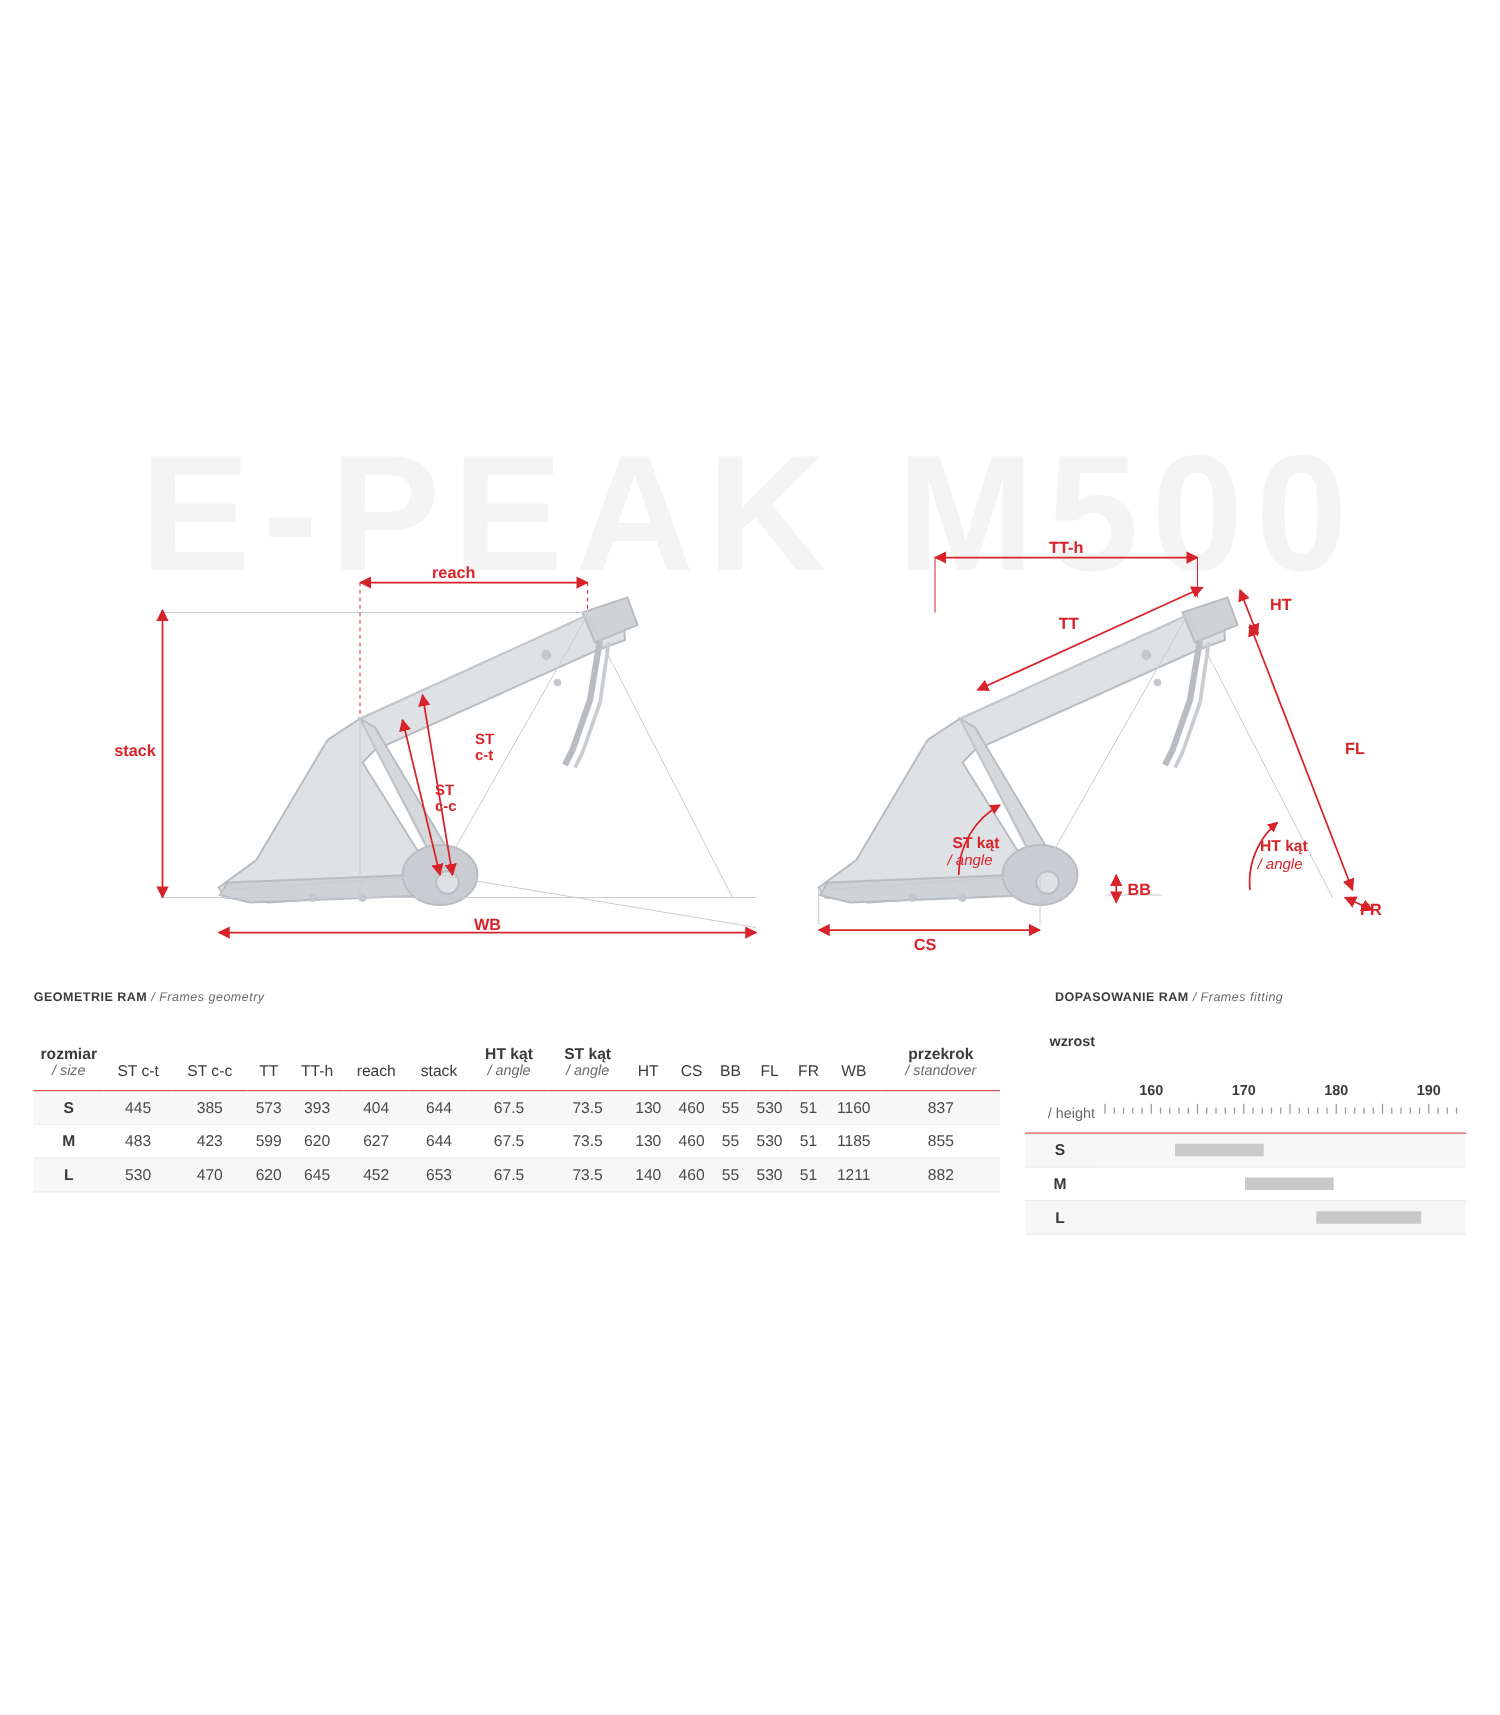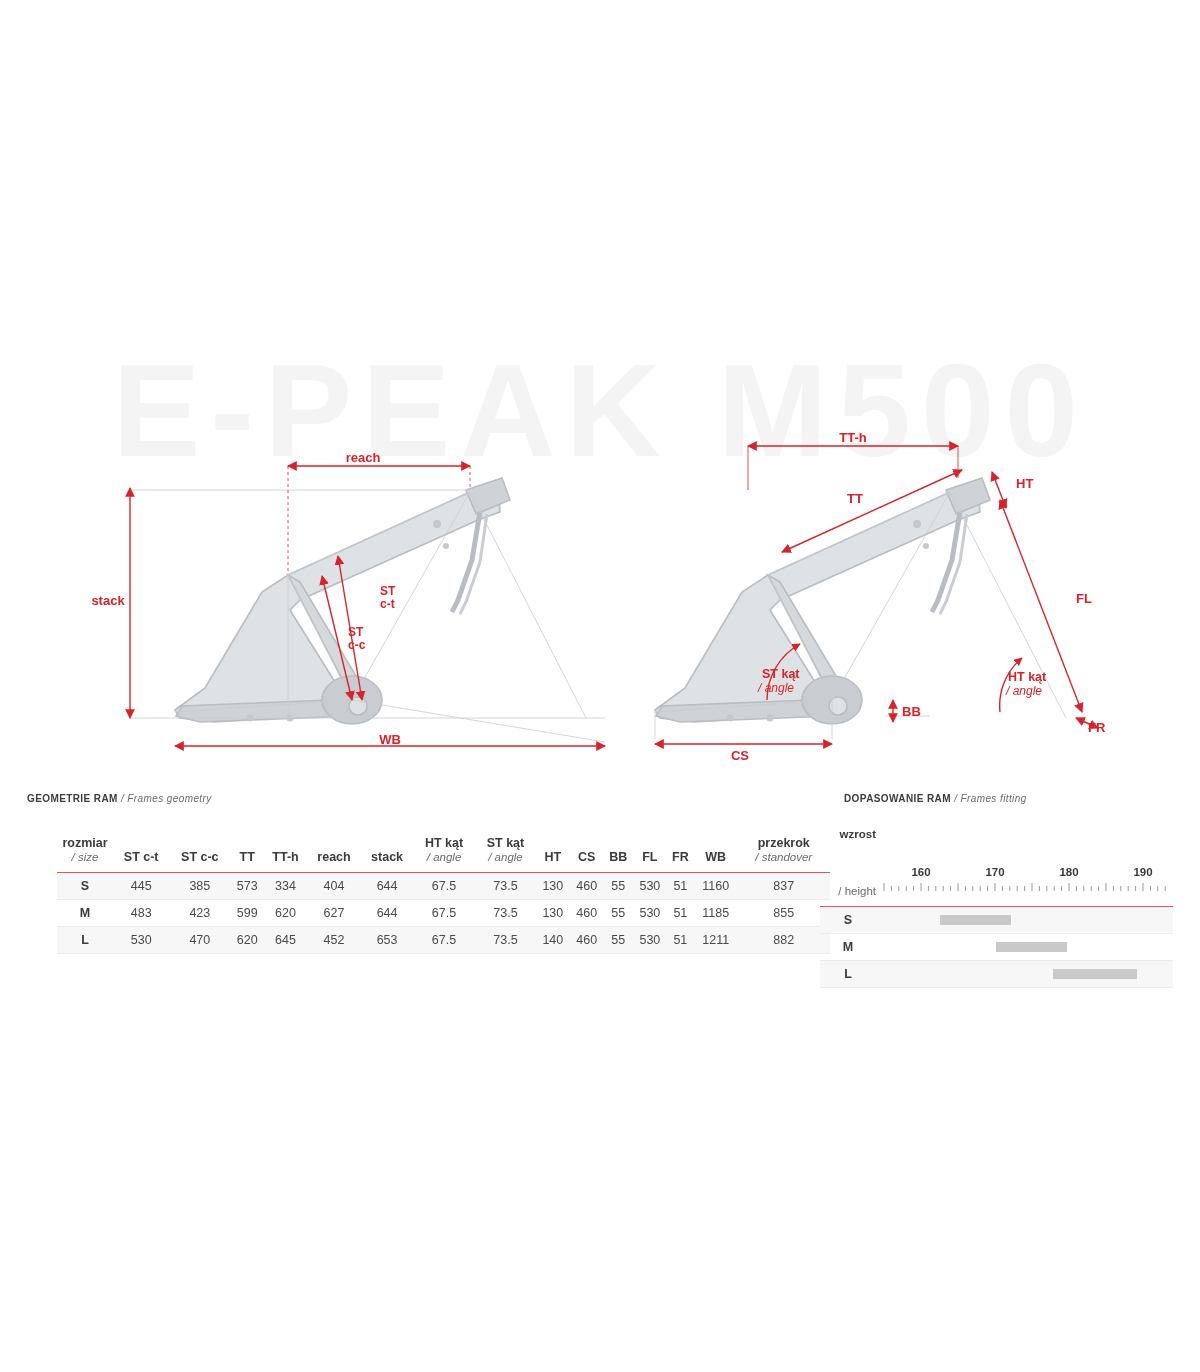--- a/index.html
+++ b/index.html
@@ -64,21 +64,20 @@
     border-collapse: collapse;
     font-size: 12.5px;
     color: #4a4a4a;
   }
 
   #geo-table {
     position: absolute;
     left: 27px;
     top: 828px;
     width: 773px;
-    margin-left: 30px;
   }
   #geo-table th, #geo-table td {
     text-align: center;
     padding: 0;
     height: 26px;
     font-weight: normal;
   }
   #geo-table thead th {
     vertical-align: bottom;
     padding-bottom: 8px;
@@ -91,21 +90,21 @@
     color: #3b3b3b;
     display: block;
   }
   #geo-table thead th .i {
     font-style: italic;
     color: #6a6a6a;
     display: block;
     font-size: 11.5px;
   }
   #geo-table thead th .inline-b {
-    font-weight: bold;
+    font-weight: normal;
     color: #3b3b3b;
   }
   #geo-table thead tr { border-bottom: 1px solid #e0535b; }
   #geo-table tbody tr { border-bottom: 1px solid #ececec; }
   #geo-table tbody tr.alt { background: #f7f7f7; }
   #geo-table tbody td.size {
     font-weight: bold;
     color: #3b3b3b;
     width: 56px;
   }
@@ -322,21 +321,21 @@
         <span class="i">/ standover</span>
       </th>
     </tr>
   </thead>
   <tbody>
     <tr class="alt">
       <td class="size">S</td>
       <td>445</td>
       <td>385</td>
       <td>573</td>
-      <td>334</td>
+      <td>393</td>
       <td>404</td>
       <td>644</td>
       <td>67.5</td>
       <td>73.5</td>
       <td>130</td>
       <td>460</td>
       <td>55</td>
       <td>530</td>
       <td>51</td>
       <td>1160</td>

